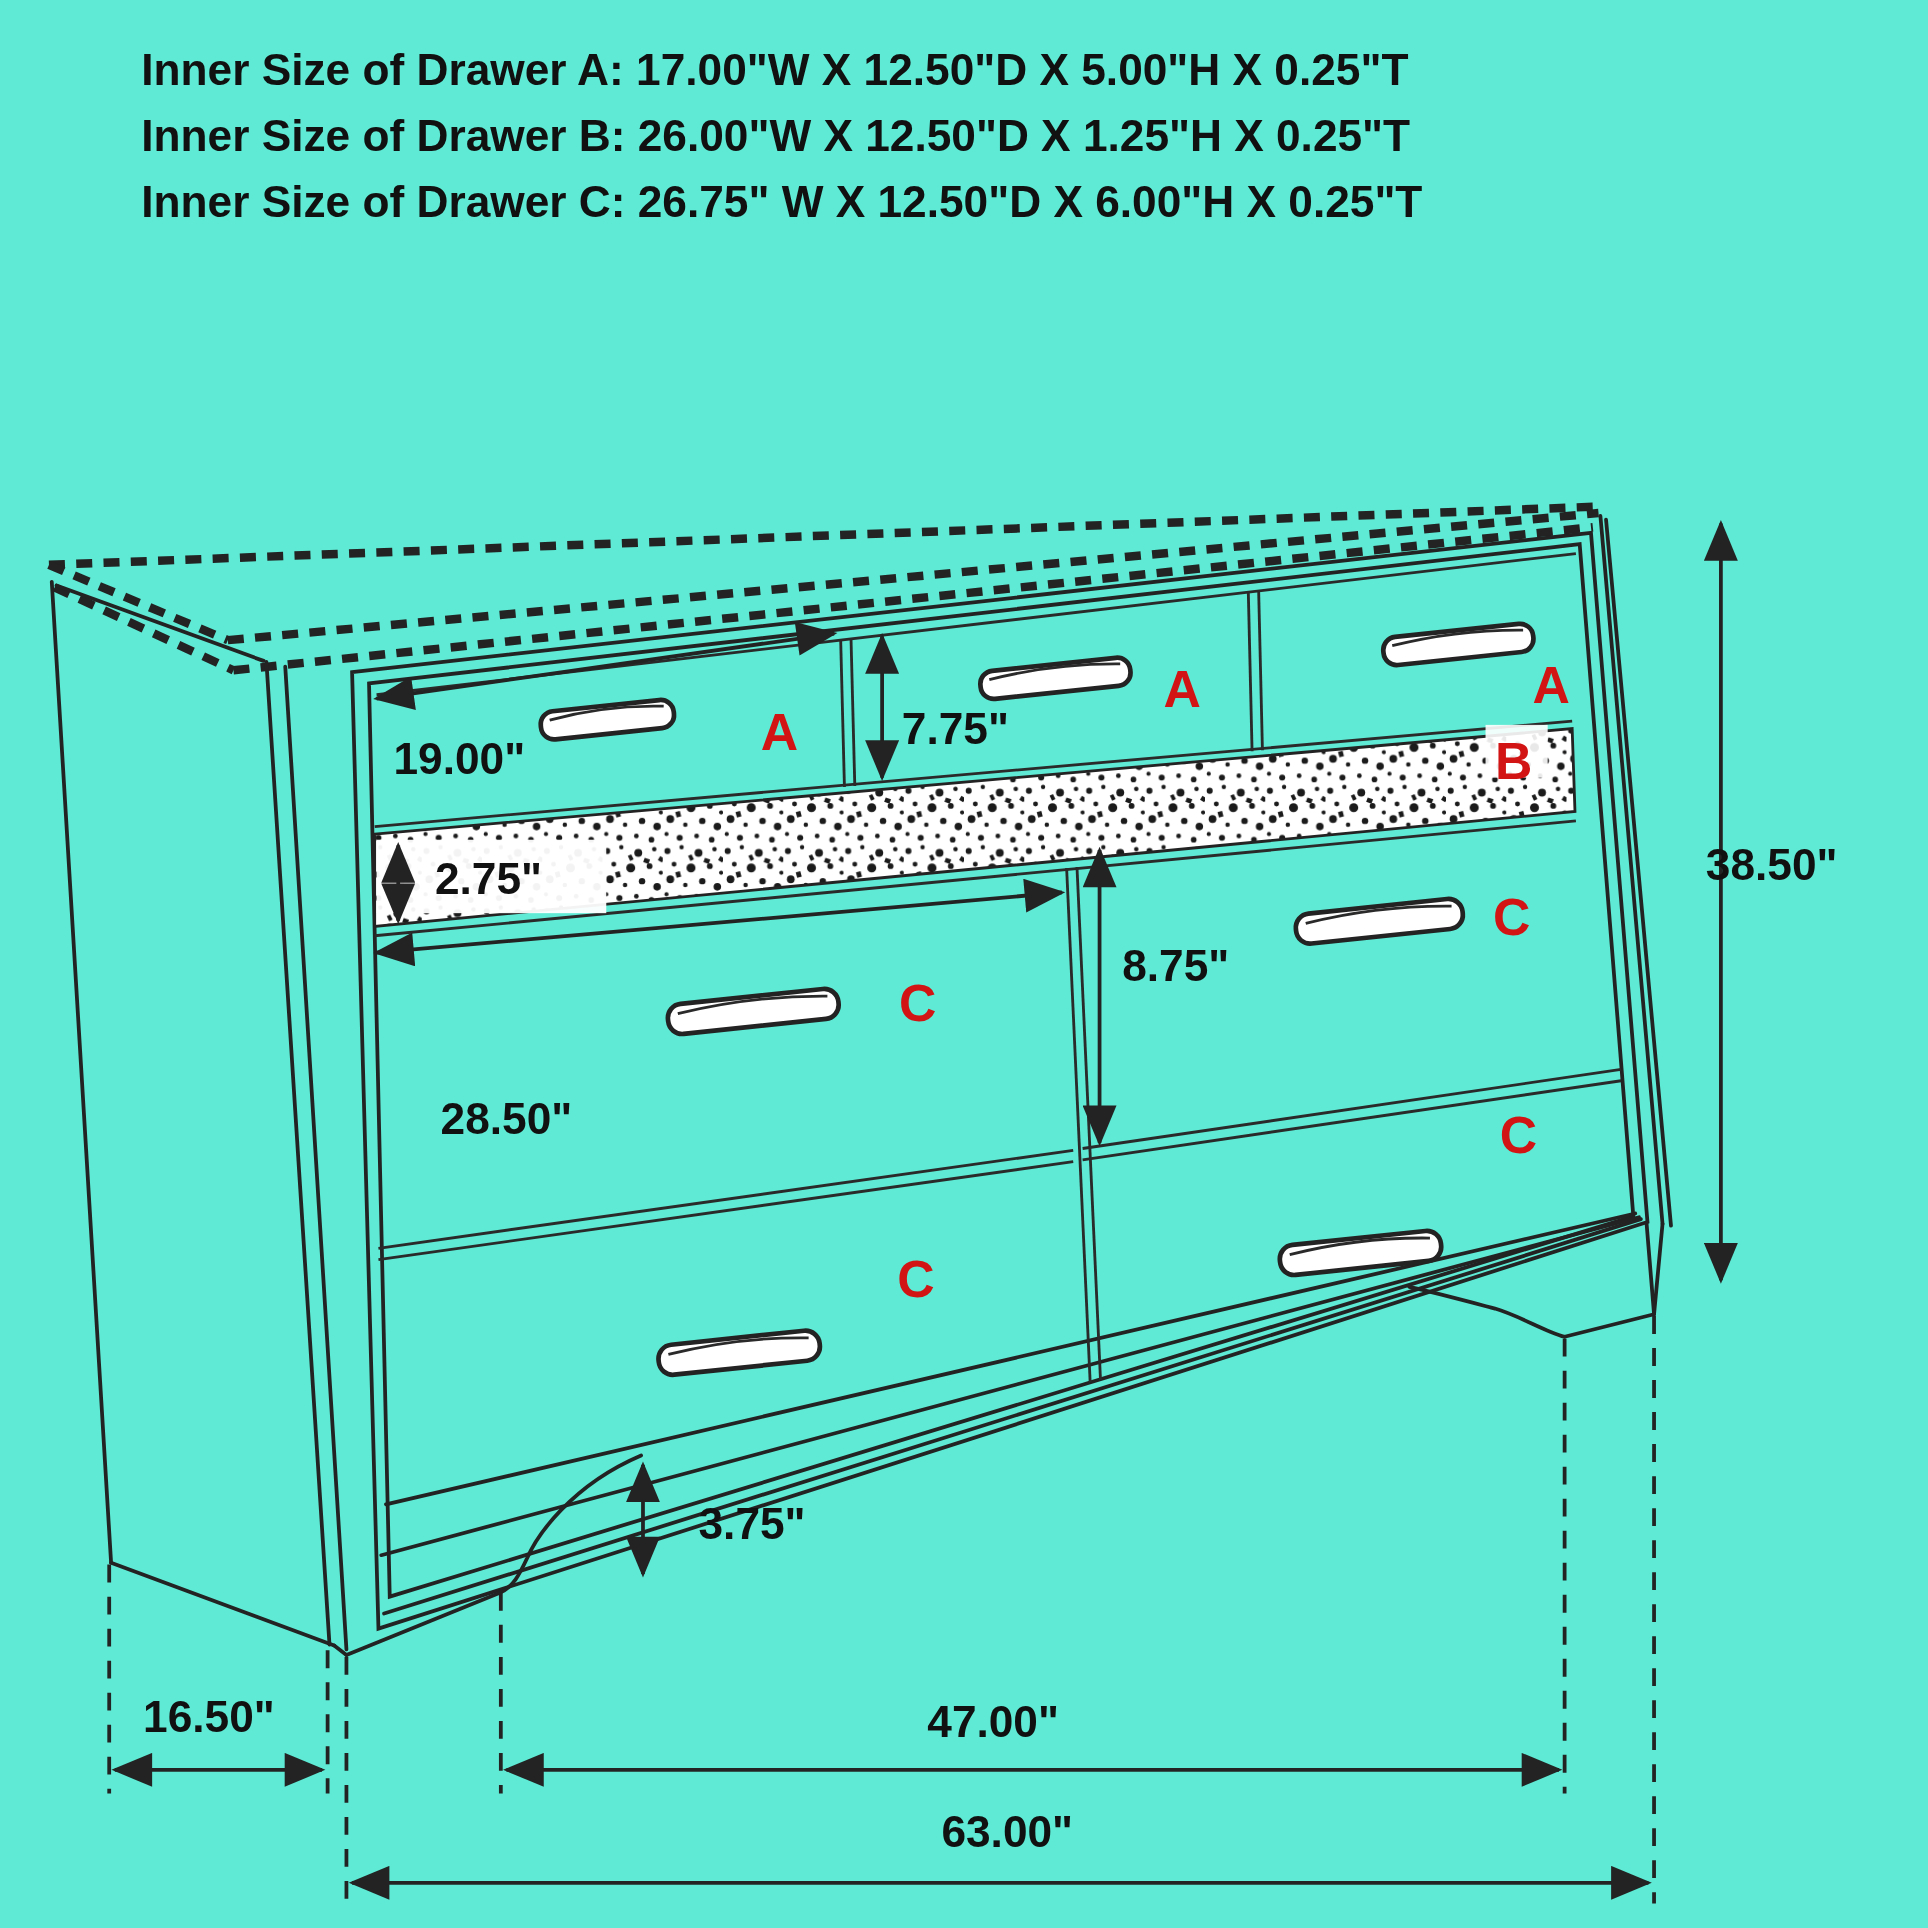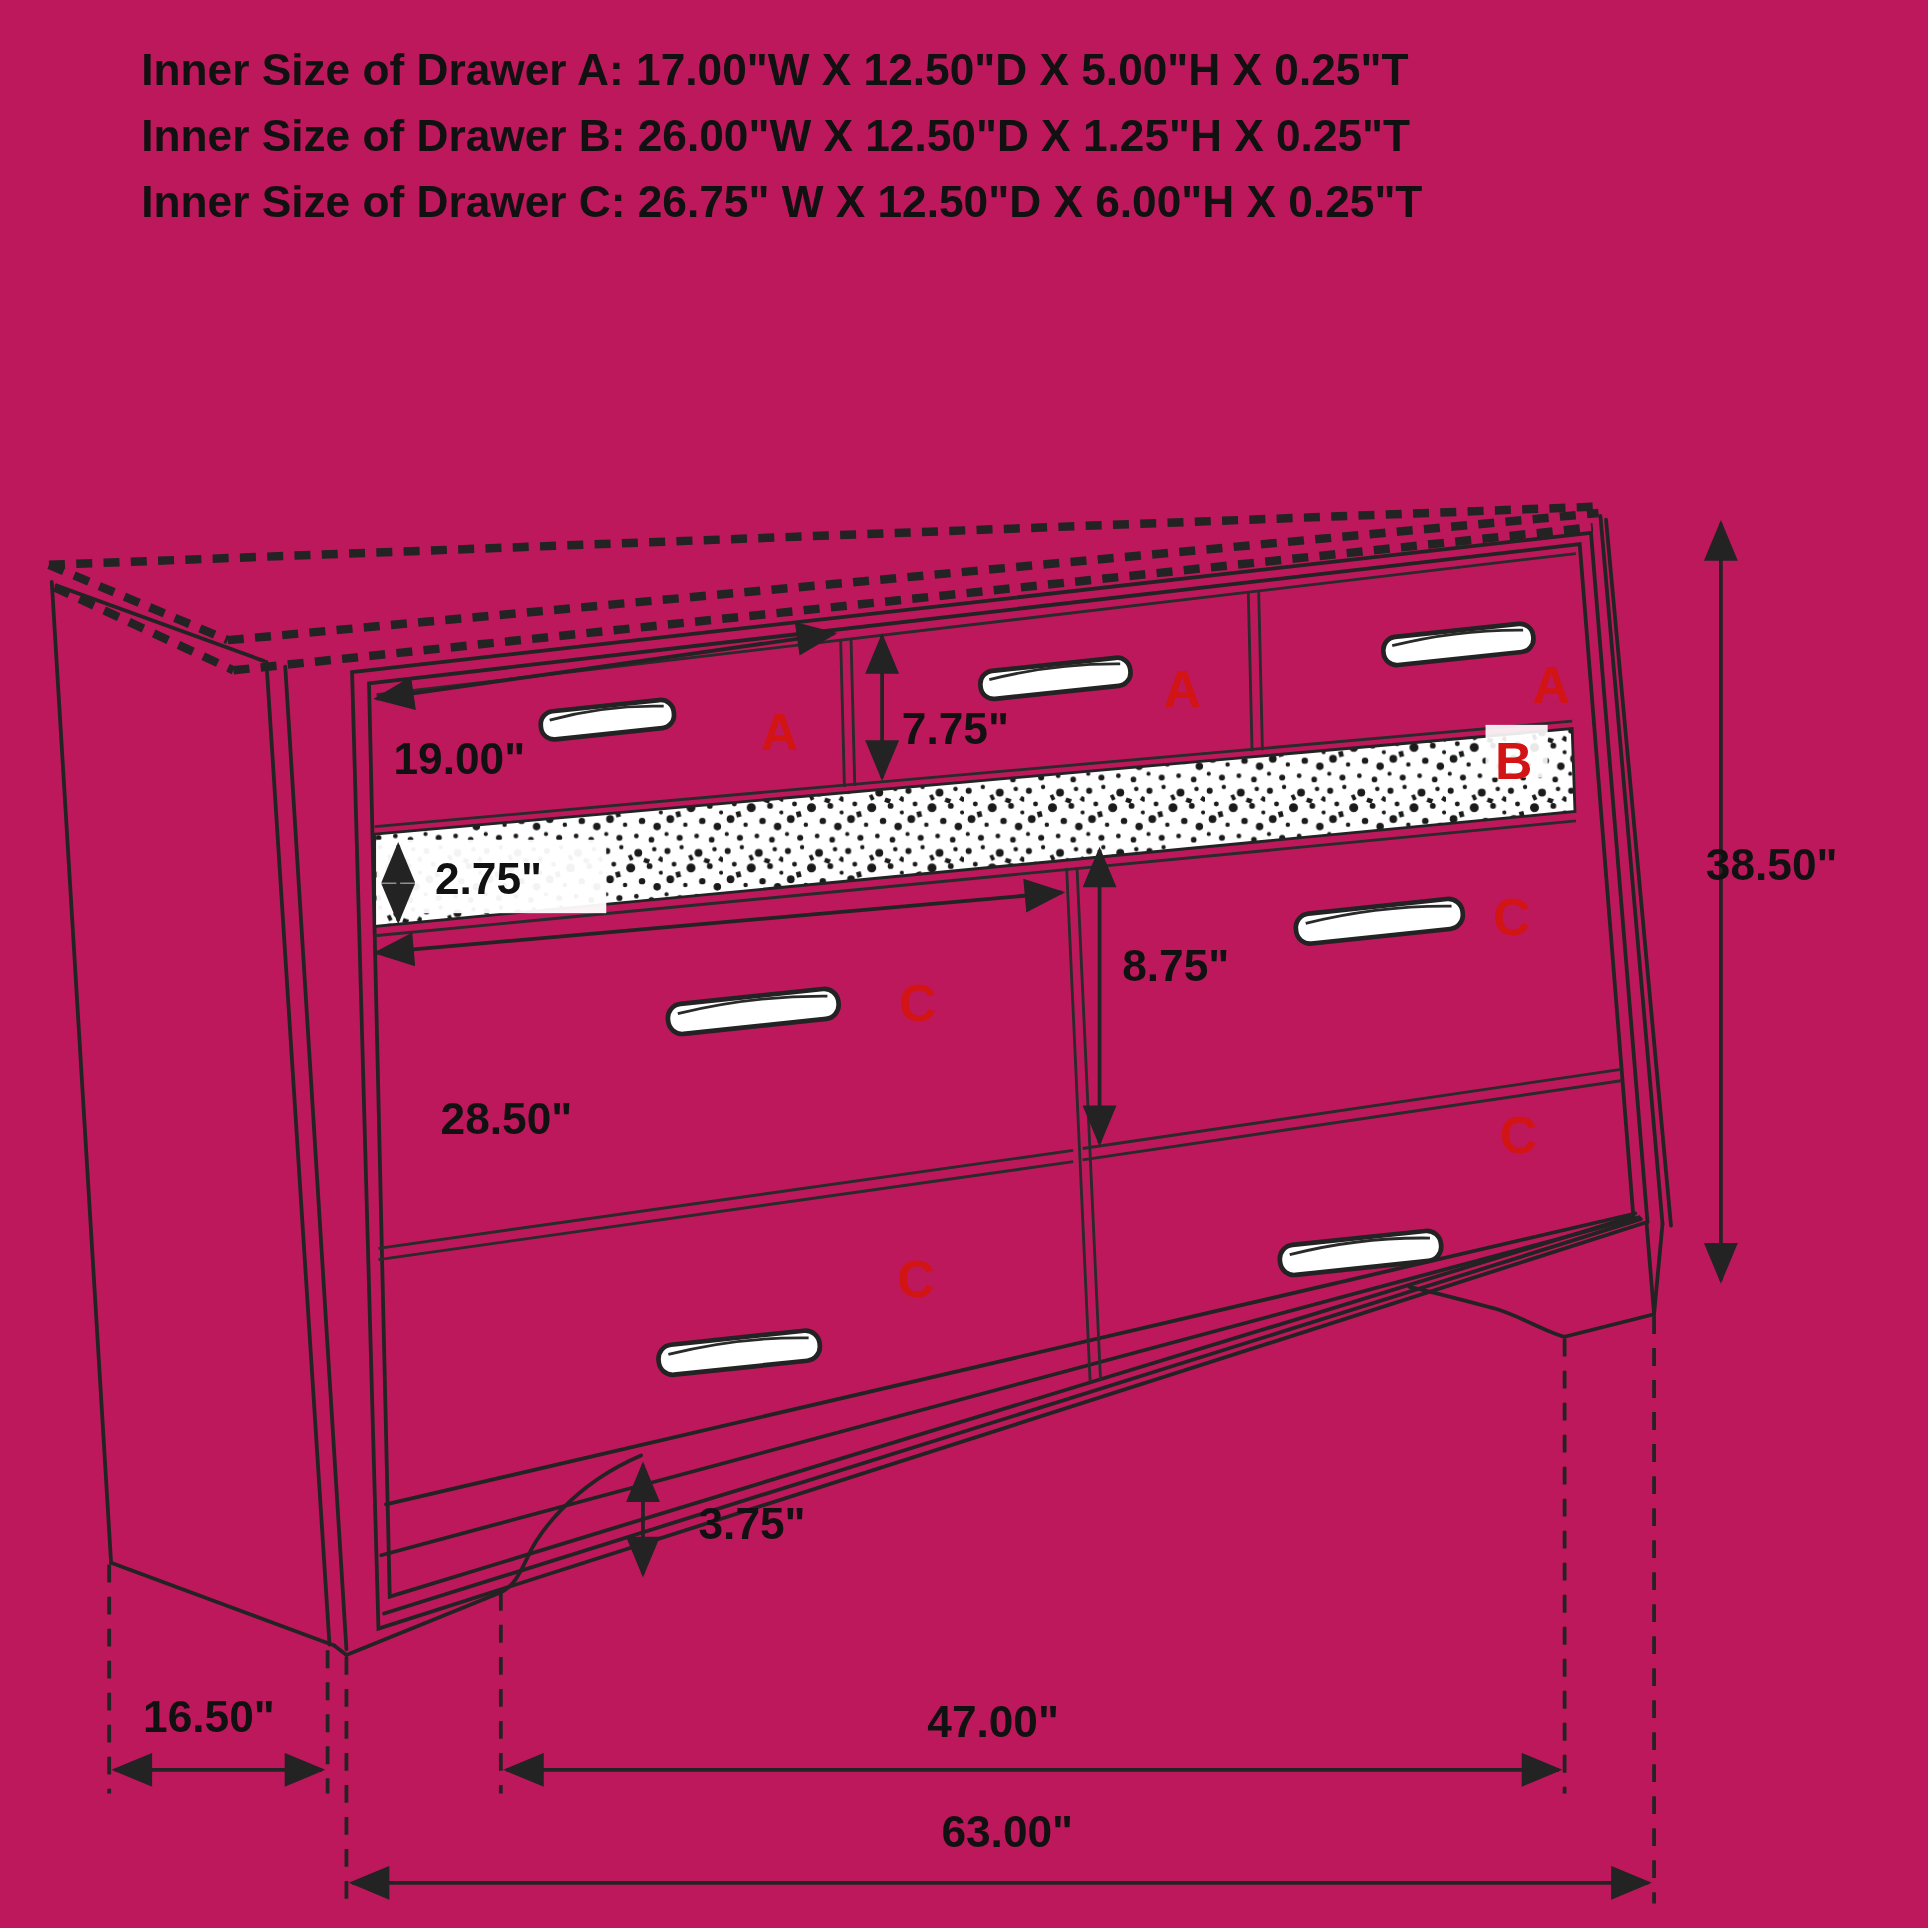--- a/index.html
+++ b/index.html
@@ -1,16 +1,16 @@
 <!DOCTYPE html>
 <html style="font-size:15px"><head>
 <meta charset="utf-8">
 <style>
   html,body{margin:0;padding:0;background:#ffffff;}
-  .stage{position:relative;width:1928px;height:1928px;background:#be185d;
+  .stage{position:relative;width:1928px;height:1928px;background:#5eead4;
          font-family:"Liberation Sans",sans-serif;}
   svg{position:absolute;inset:0;width:1928px;height:1928px;}
   .hdr{font-family:"Liberation Sans",sans-serif;font-size:47px;font-weight:700;fill:#111111;}
   .dim{stroke:#232323;stroke-width:4;fill:none;}
   .dimtxt{font-family:"Liberation Sans",sans-serif;font-size:47px;font-weight:700;fill:#111111;}
   .red{font-family:"Liberation Sans",sans-serif;font-size:55px;font-weight:700;fill:#d21414;}
   .ln{stroke:#232323;stroke-width:4;fill:none;stroke-linecap:round;}
   .lnthin{stroke:#2a2a2a;stroke-width:3;fill:none;}
   .dash{stroke:#232323;stroke-width:9;fill:none;stroke-dasharray:17 12;}
   .drop{stroke:#232323;stroke-width:4;fill:none;stroke-dasharray:19 15;}

